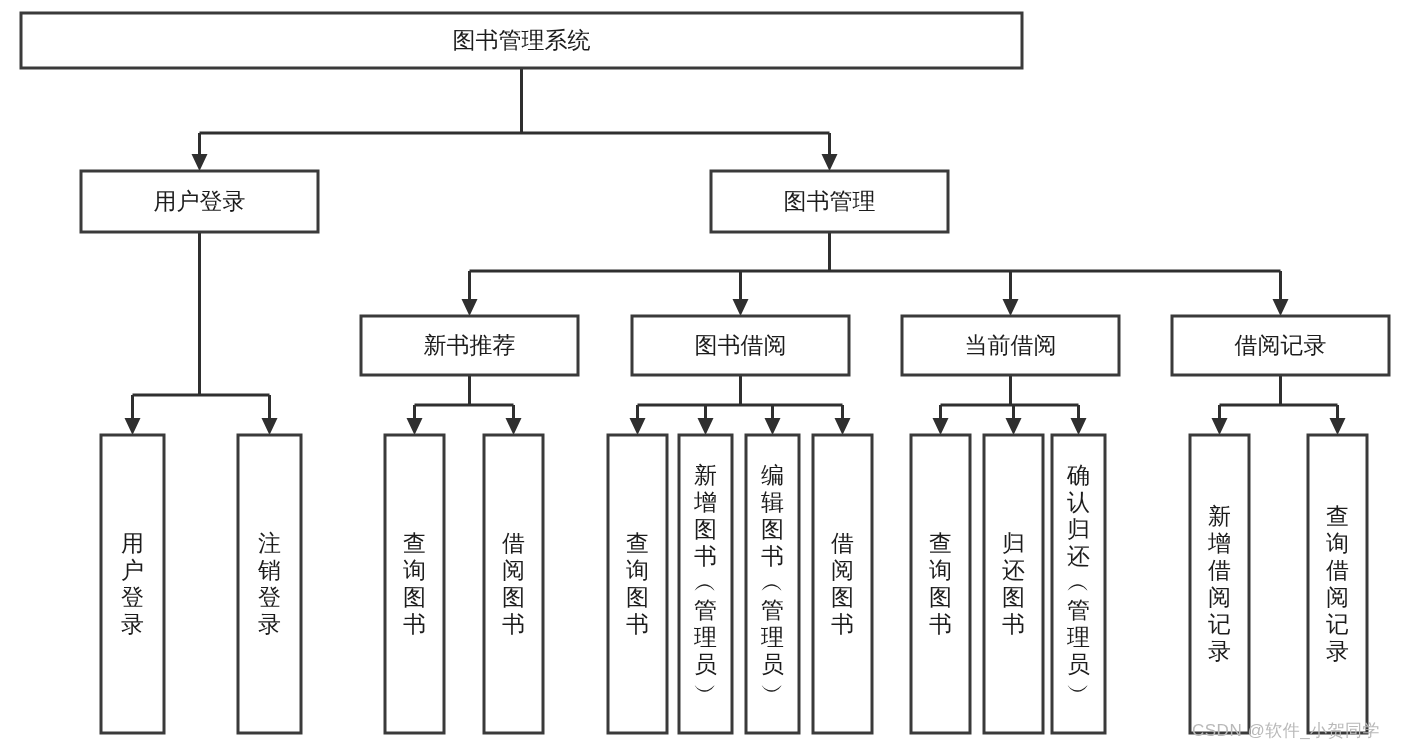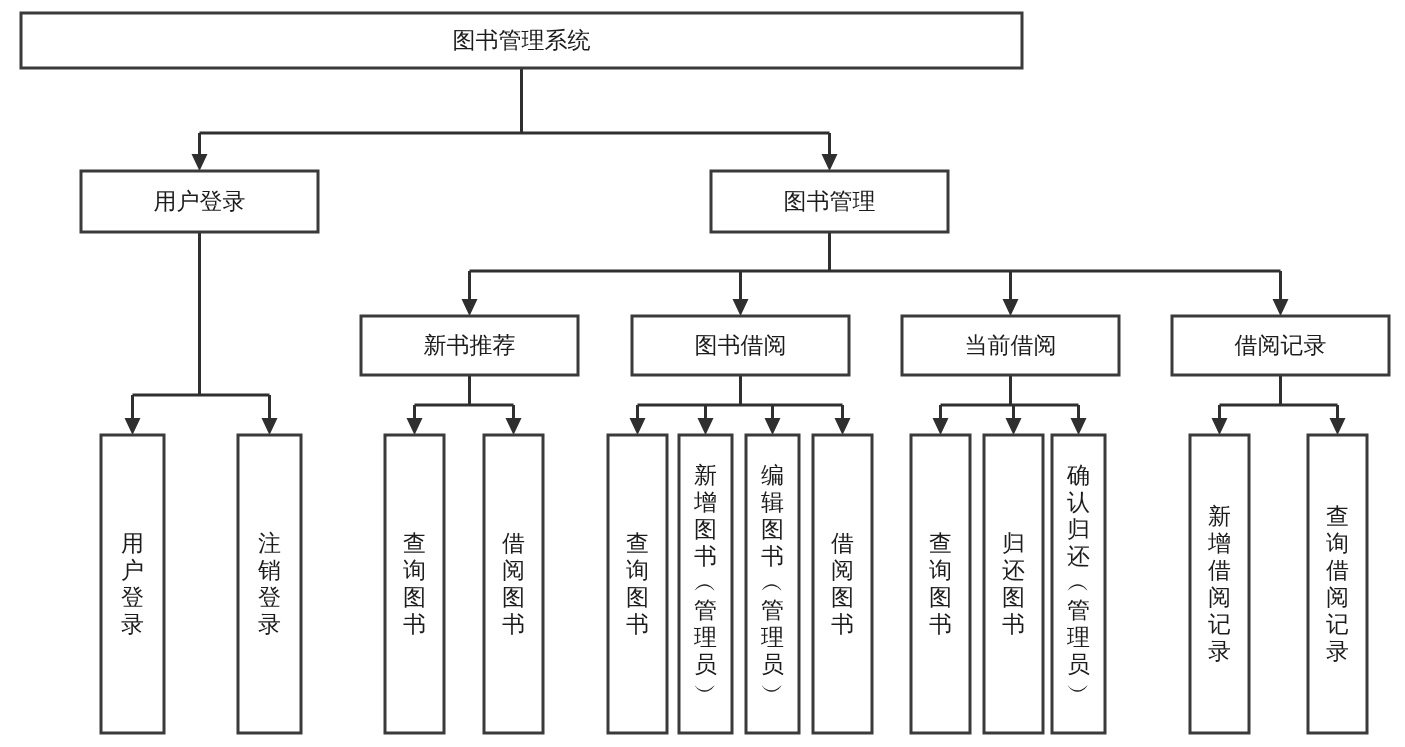--- a/index.html
+++ b/index.html
@@ -219,13 +219,14 @@
         <g>
           <rect class="node-box" x="1190" y="435" width="59" height="298"></rect>
           <text class="node-label-v" x="1219.5" y="517.5"><tspan x="1219.5" dy="0">新</tspan><tspan x="1219.5" dy="27">增</tspan><tspan x="1219.5" dy="27">借</tspan><tspan x="1219.5" dy="27">阅</tspan><tspan x="1219.5" dy="27">记</tspan><tspan x="1219.5" dy="27">录</tspan></text>
         </g>
         <g>
           <rect class="node-box" x="1308" y="435" width="59" height="298"></rect>
           <text class="node-label-v" x="1337.5" y="517.5"><tspan x="1337.5" dy="0">查</tspan><tspan x="1337.5" dy="27">询</tspan><tspan x="1337.5" dy="27">借</tspan><tspan x="1337.5" dy="27">阅</tspan><tspan x="1337.5" dy="27">记</tspan><tspan x="1337.5" dy="27">录</tspan></text>
         </g>
       </g>
   </svg>
+  <div class="watermark-text" style="left: 1192px; top: 719px;">CSDN @软件_小贺同学</div>
 </div>
 
 </body></html>

